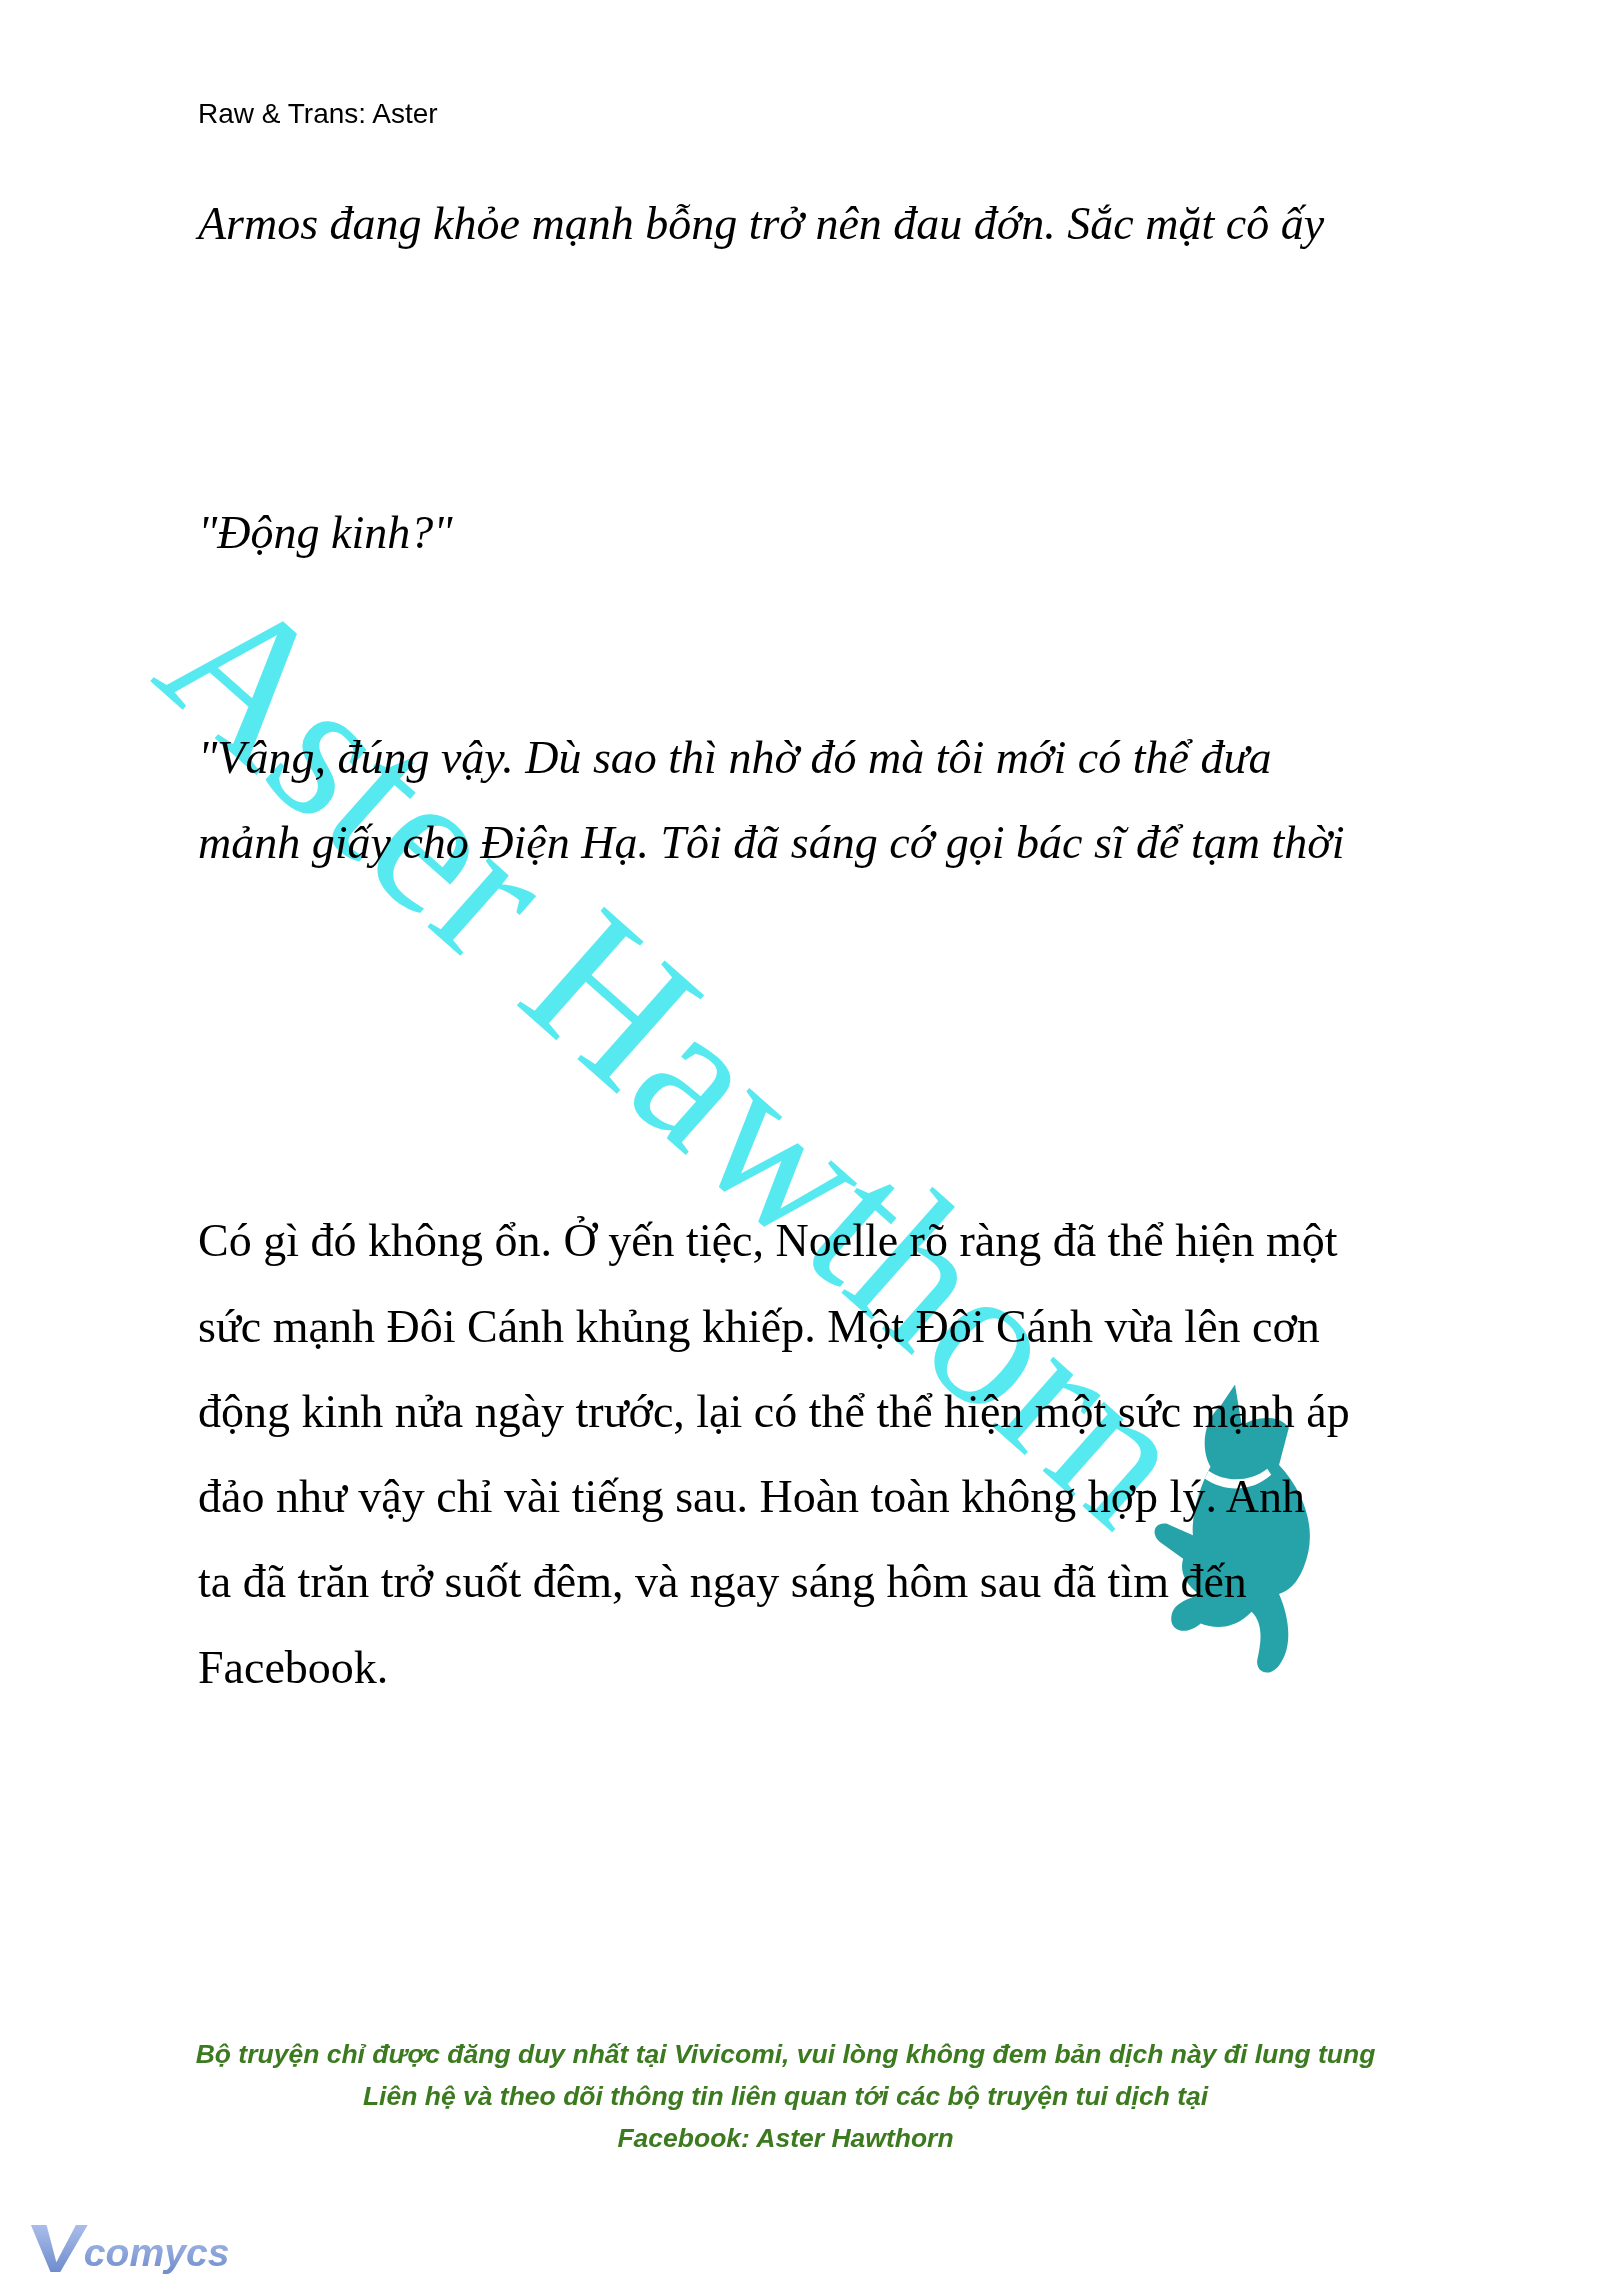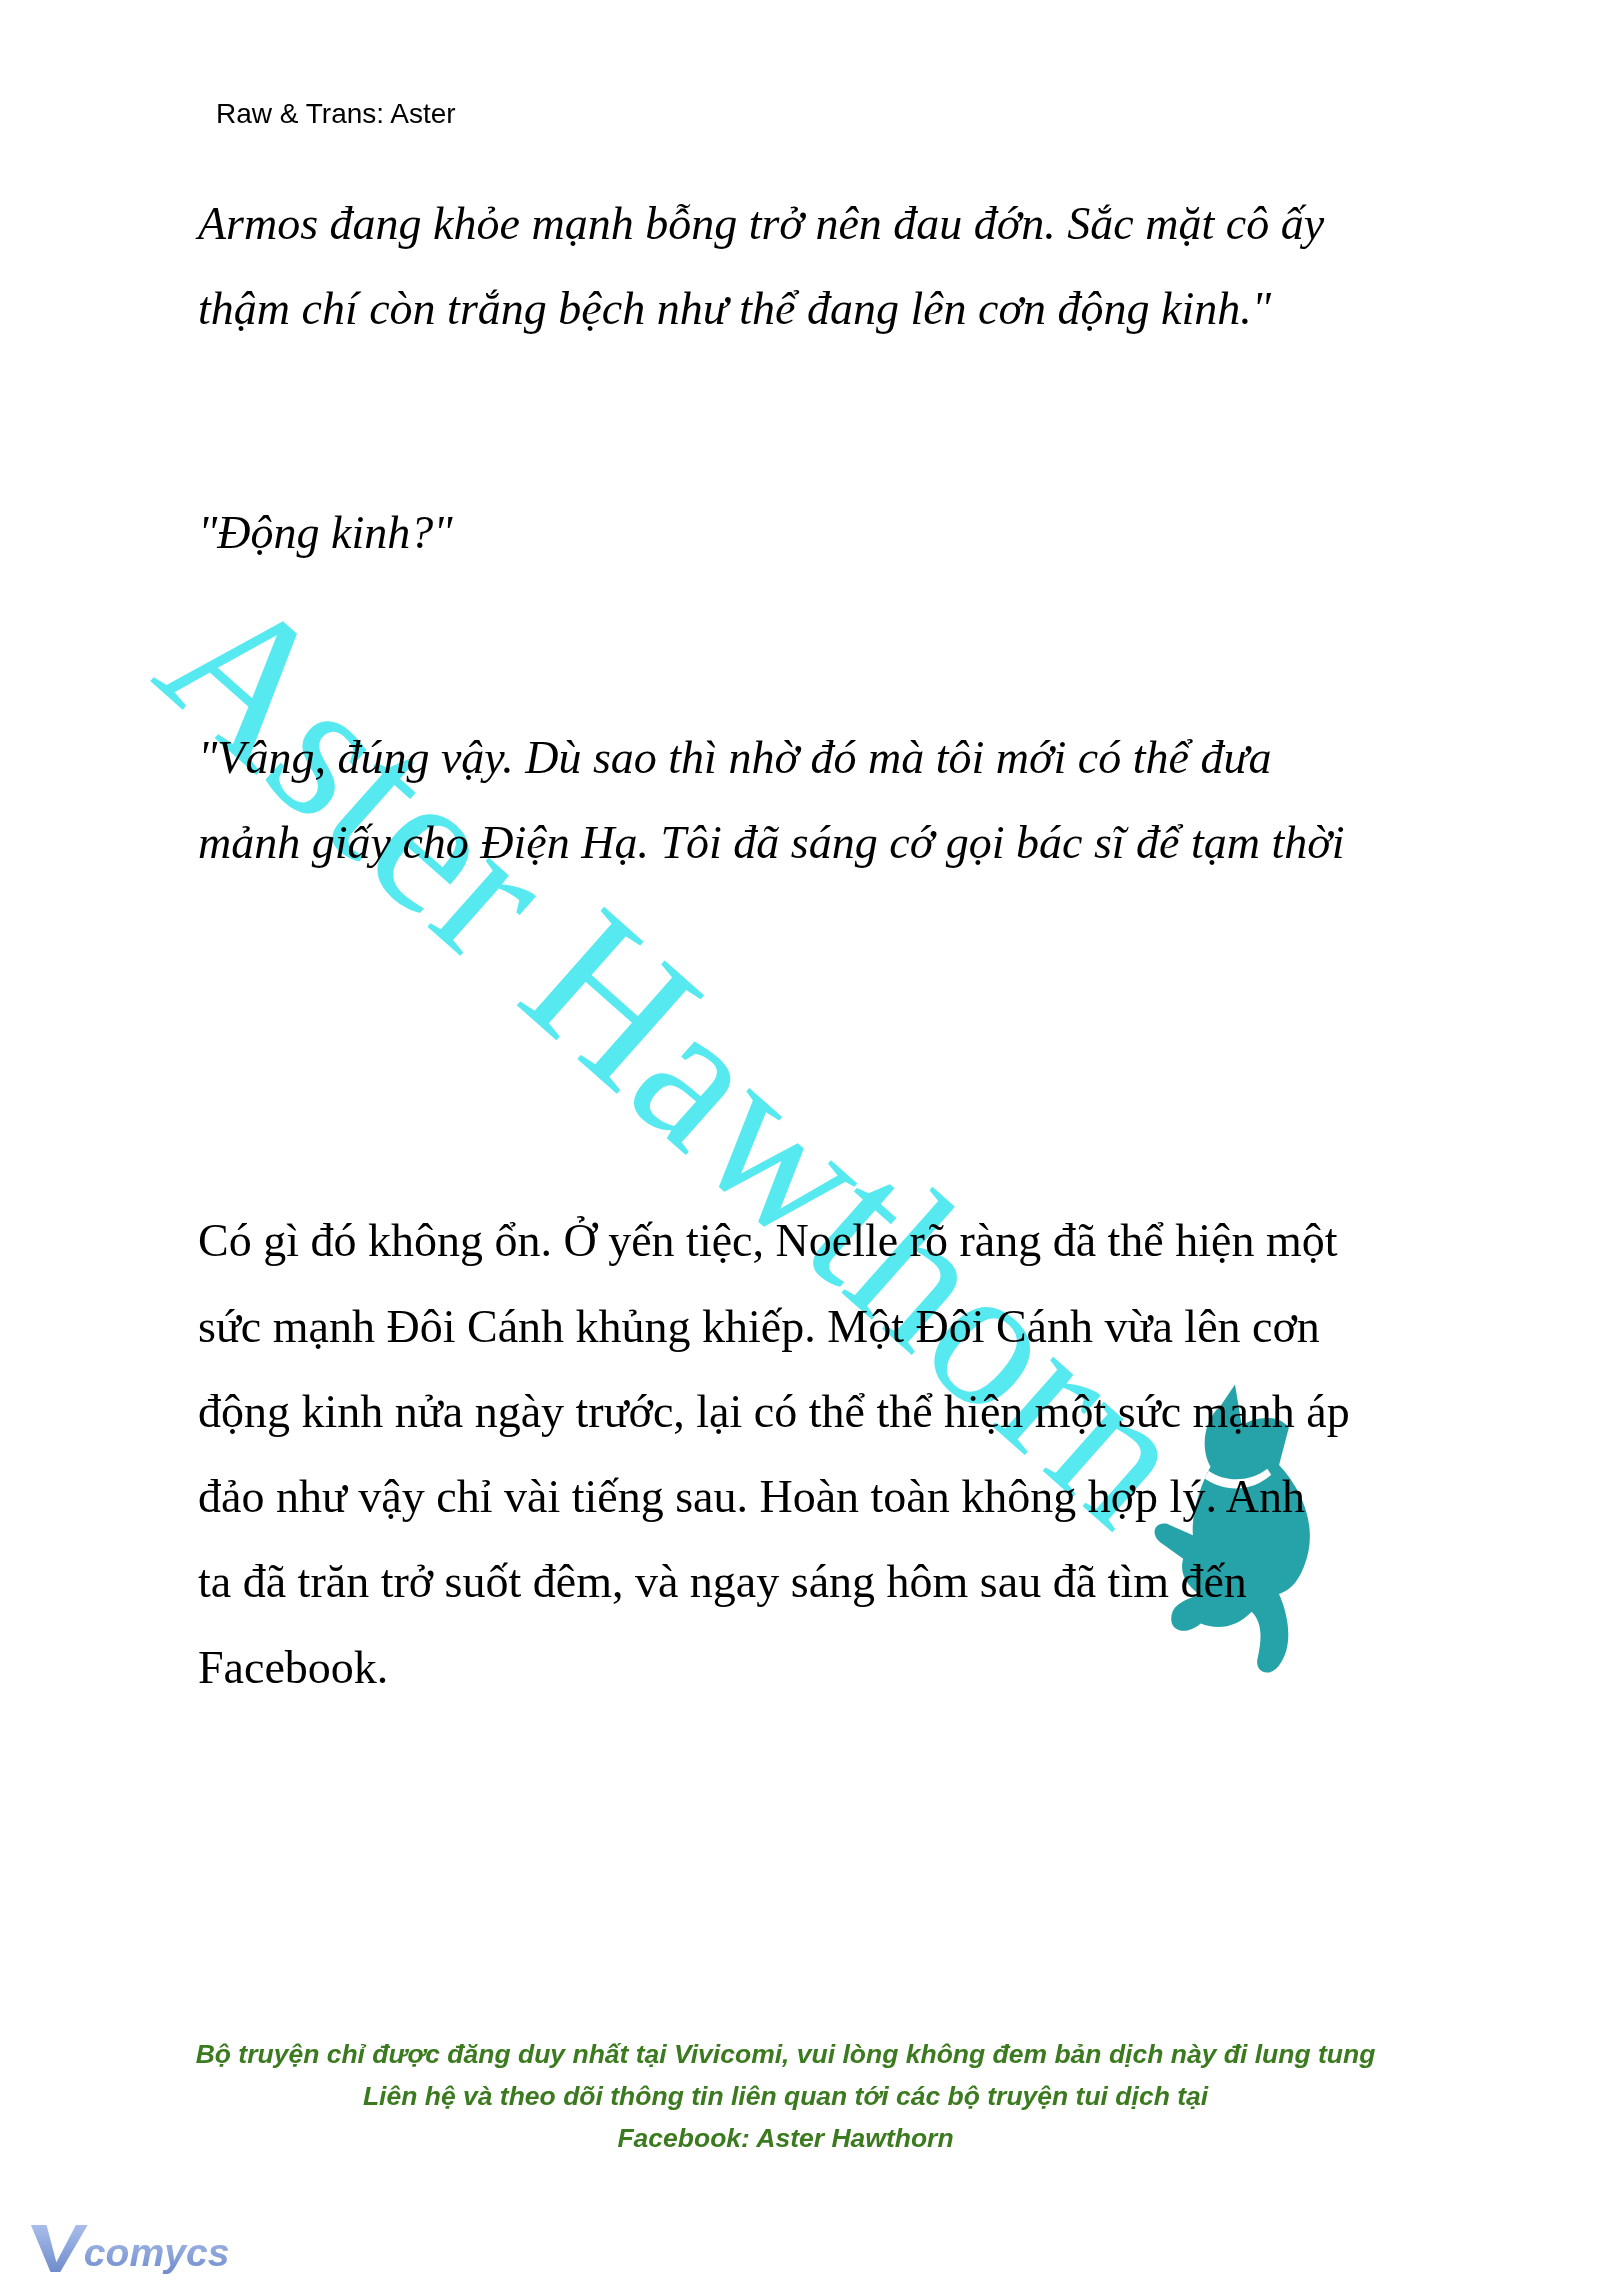--- a/index.html
+++ b/index.html
@@ -1,19 +1,19 @@
 <!DOCTYPE html>
 <html><head>
   <meta charset="utf-8">
   <style>
     html, body { margin: 0; padding: 0; background: #ffffff; }
     body { width: 1621px; height: 2293px; position: relative; overflow: hidden; }
     .page { position: absolute; left: 0; top: 0; width: 1621px; height: 2293px; background: #fff; }
     .header {
-      position: absolute; left: 216px; top: 98px;
+      position: absolute; left: 198px; top: 98px;
       font-family: "Liberation Sans", sans-serif; font-size: 28px; color: #000;
     }
     .line {
       position: absolute; left: 198px;
       font-family: "Liberation Serif", serif; font-size: 46px; color: #000;
       white-space: nowrap; line-height: 1; z-index: 2;
     }
     .italic { font-style: italic; }
     .watermark {
       position: absolute; left: 225px; top: 941px;
@@ -30,21 +30,20 @@
     .logo { position: absolute; left: 27.4px; top: 2215px; width: 225px; height: 69px; }
   </style>
 </head>
 <body>
 
 <div class="page">
 
   <div class="header">Raw &amp; Trans: Aster</div>
 
   <div class="line italic" style="top:201px">Armos đang khỏe mạnh bỗng trở nên đau đớn. Sắc mặt cô ấy</div>
-  <div class="line italic" style="top:286px">thậm chí còn trắng bệch như thể đang lên cơn động kinh."</div>
 
   <div class="line italic" style="top:510px">"Động kinh?"</div>
 
   <div class="line italic" style="top:735px">"Vâng, đúng vậy. Dù sao thì nhờ đó mà tôi mới có thể đưa</div>
   <div class="line italic" style="top:820px">mảnh giấy cho Điện Hạ. Tôi đã sáng cớ gọi bác sĩ để tạm thời</div>
 
   <div class="line" style="top:1218px">Có gì đó không ổn. Ở yến tiệc, Noelle rõ ràng đã thể hiện một</div>
   <div class="line" style="top:1304px">sức mạnh Đôi Cánh khủng khiếp. Một Đôi Cánh vừa lên cơn</div>
   <div class="line" style="top:1389px">động kinh nửa ngày trước, lại có thể thể hiện một sức mạnh áp</div>
   <div class="line" style="top:1474px">đảo như vậy chỉ vài tiếng sau. Hoàn toàn không hợp lý. Anh</div>

